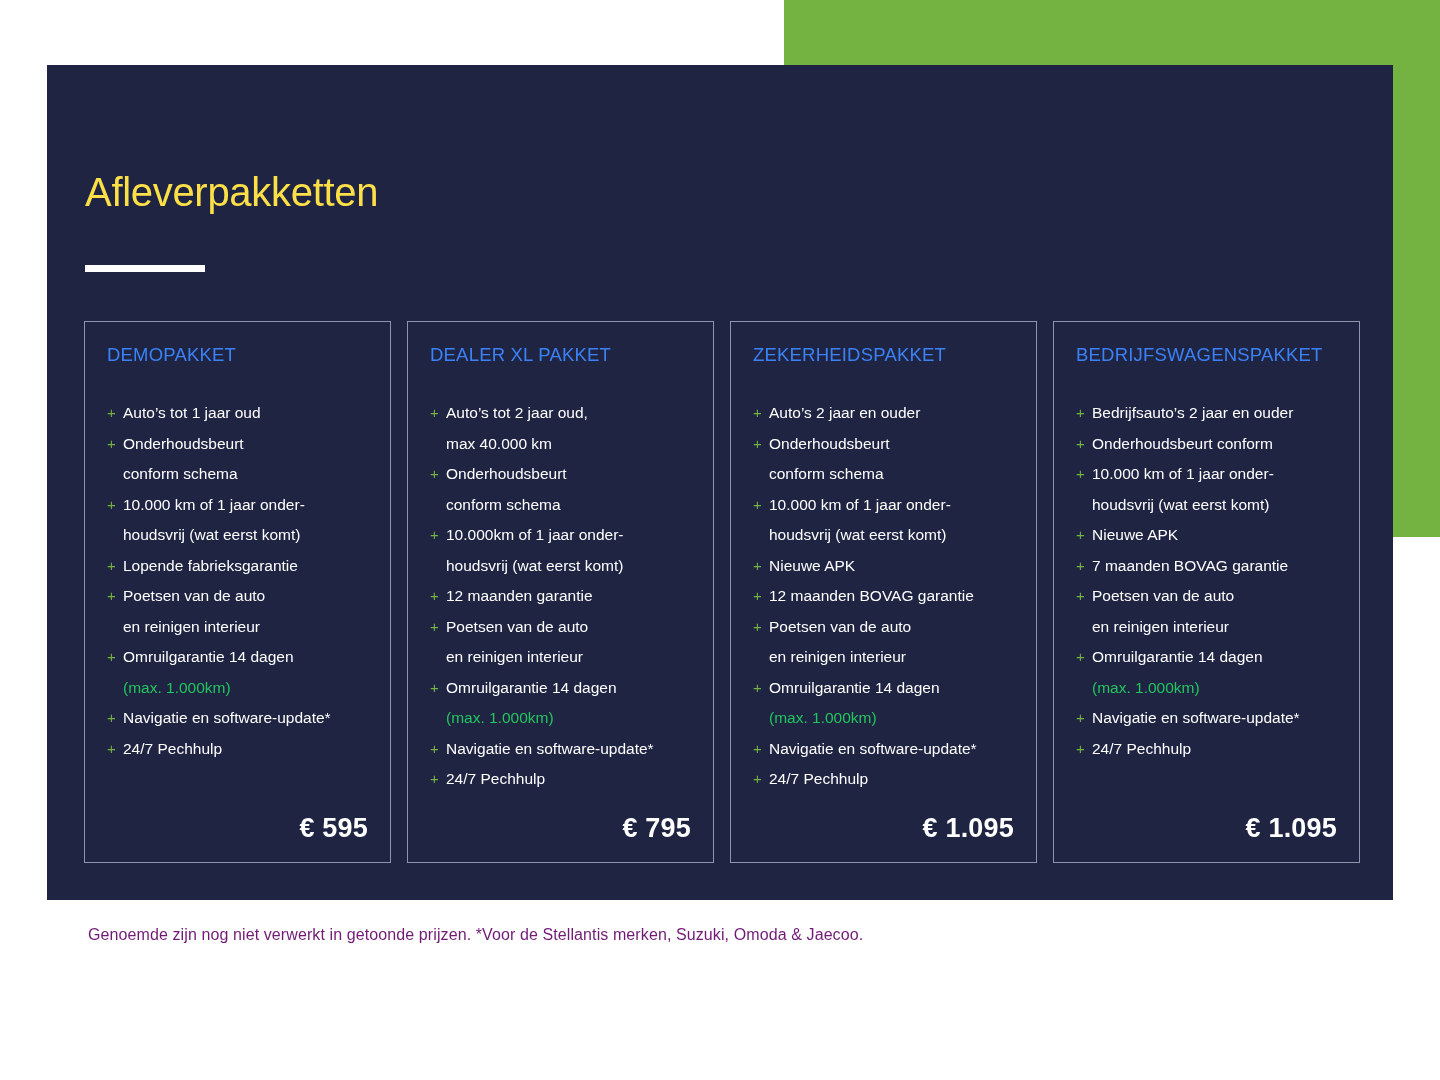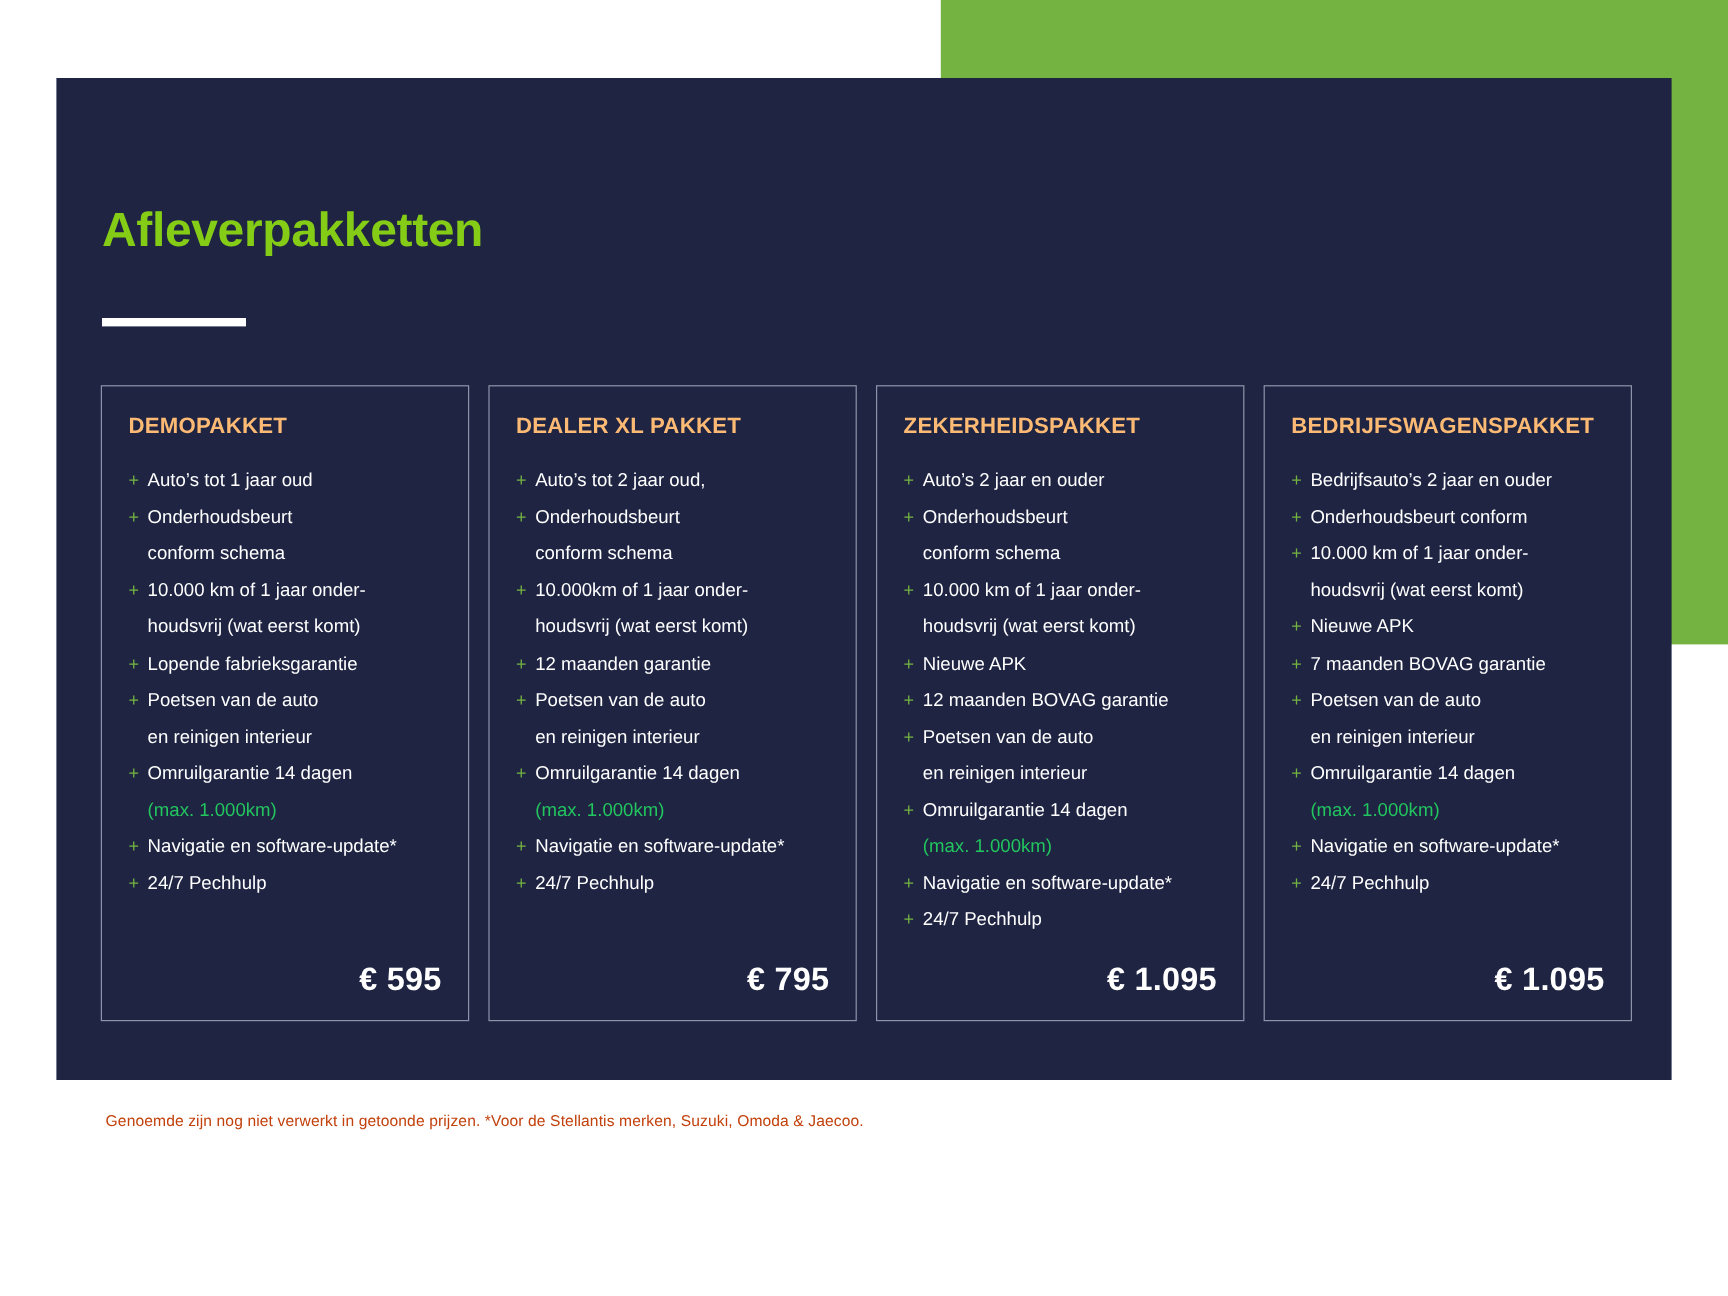--- a/index.html
+++ b/index.html
@@ -33,23 +33,23 @@
     left: 47px;
     width: 1346px;
     height: 835px;
     background: #1e2442;
   }
 
   .panel-title {
     position: absolute;
     top: 105px;
     left: 38px;
-    color: #84cc16;
+    color: #fde047;
     font-size: 40px;
-    font-weight: bold;
+    font-weight: normal;
     letter-spacing: -0.3px;
   }
 
   .title-rule {
     position: absolute;
     top: 200px;
     left: 38px;
     width: 120px;
     height: 7px;
     background: #ffffff;
@@ -69,25 +69,25 @@
     width: 307px;
     min-height: 528px;
     border: 1px solid #8e94ab;
     padding: 22px 22px 18px 22px;
     display: flex;
     flex-direction: column;
     position: relative;
   }
 
   .card-title {
-    color: #fdba74;
+    color: #3b82f6;
     font-size: 18.5px;
-    font-weight: bold;
+    font-weight: normal;
     letter-spacing: 0.2px;
-    margin-bottom: 20px;
+    margin-bottom: 32px;
   }
 
   .feature-list {
     list-style: none;
     margin: 0;
     padding: 0;
     flex: 1 1 auto;
   }
 
   .feature {
@@ -123,22 +123,22 @@
     margin-top: 18px;
     letter-spacing: 0.2px;
   }
 
   .card-1 .price { margin-top: 20px; text-align: center; }
 
   .footnote {
     position: absolute;
     top: 926px;
     left: 88px;
-    color: #c2410c;
-    font-size: 13px;
+    color: #701a75;
+    font-size: 16px;
     letter-spacing: 0.1px;
   }
 </style>
 </head>
 <body>
 
 <div class="green-block"></div>
 
 <div class="panel">
   <div class="panel-title">Afleverpakketten</div>
@@ -199,20 +199,24 @@
         <div class="price">€ 595</div>
       </div>
       <div class="card card-2">
         <div class="card-title">DEALER XL PAKKET</div>
         <ul class="feature-list">
           <li class="feature">
             <span class="plus">+</span>
             <span class="ftext">Auto’s tot 2 jaar oud,</span>
           </li>
           <li class="feature">
+            <span class="plus"></span>
+            <span class="ftext">max 40.000 km</span>
+          </li>
+          <li class="feature">
             <span class="plus">+</span>
             <span class="ftext">Onderhoudsbeurt</span>
           </li>
           <li class="feature">
             <span class="plus"></span>
             <span class="ftext">conform schema</span>
           </li>
           <li class="feature">
             <span class="plus">+</span>
             <span class="ftext">10.000km of 1 jaar onder-</span>

